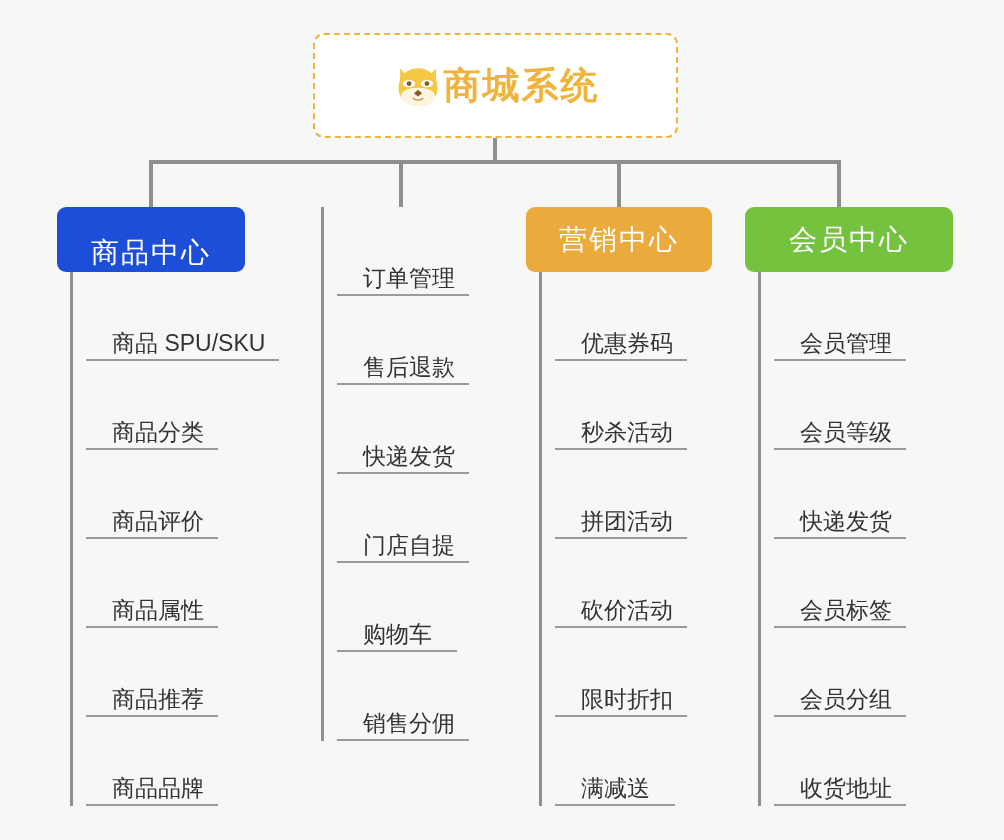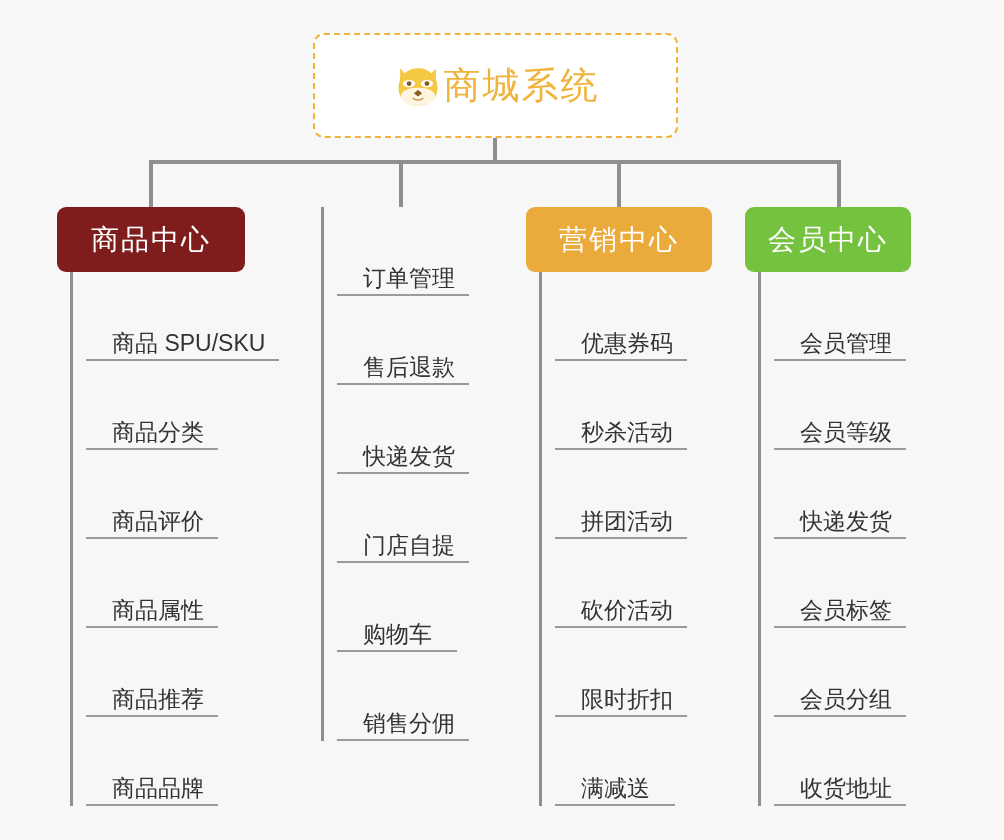--- a/index.html
+++ b/index.html
@@ -28,20 +28,21 @@
     top: 33px;
     width: 365px;
     height: 105px;
     box-sizing: border-box;
     background: #ffffff;
     border: 2px dashed #f0b43c;
     border-radius: 11px;
     display: flex;
     align-items: center;
     justify-content: center;
+    font-weight: bold;
   }
   .root-title {
     font-size: 37px;
     color: #f0b43c;
     letter-spacing: 2px;
     line-height: 1;
     white-space: nowrap;
   }
   .shiba-icon {
     width: 52px;
@@ -97,21 +98,21 @@
     border-radius: 9px;
     display: flex;
     align-items: center;
     justify-content: center;
     color: #ffffff;
     font-size: 28px;
     letter-spacing: 2px;
     box-sizing: border-box;
   }
   .col-2 .cat-header { width: 186px; }
-  .col-3 .cat-header { width: 166px; }
+  .col-3 .cat-header { width: 208px; }
 
   
   .leaf-list {
     position: relative;
     margin-left: 13px;
     padding-left: 16px;
     margin-top: 0;
   }
   .leaf-trunk {
     position: absolute;
@@ -167,21 +168,21 @@
   <div class="conn conn-v-root"></div>
   <div class="conn conn-bus"></div>
   <div class="conn conn-drop" style="left:149px"></div>
   <div class="conn conn-drop" style="left:399px"></div>
   <div class="conn conn-drop" style="left:617px"></div>
   <div class="conn conn-drop" style="left:837px"></div>
 
   <div class="columns">
 
     <div class="column col-0">
-      <div class="cat-header" style="background: #7f1d1d;">
+      <div class="cat-header" style="background: #1d4ed8; align-items: flex-end;">
         <span>商品中心</span>
       </div>
       <div class="leaf-list">
         <div class="leaf-trunk" style="height: 534px;"></div>
         <div class="leaf-item">
           <span class="leaf-label">商品 SPU/SKU</span>
           <span class="leaf-underline" style="width: 193px;"></span>
         </div>
         <div class="leaf-item">
           <span class="leaf-label">商品分类</span>

